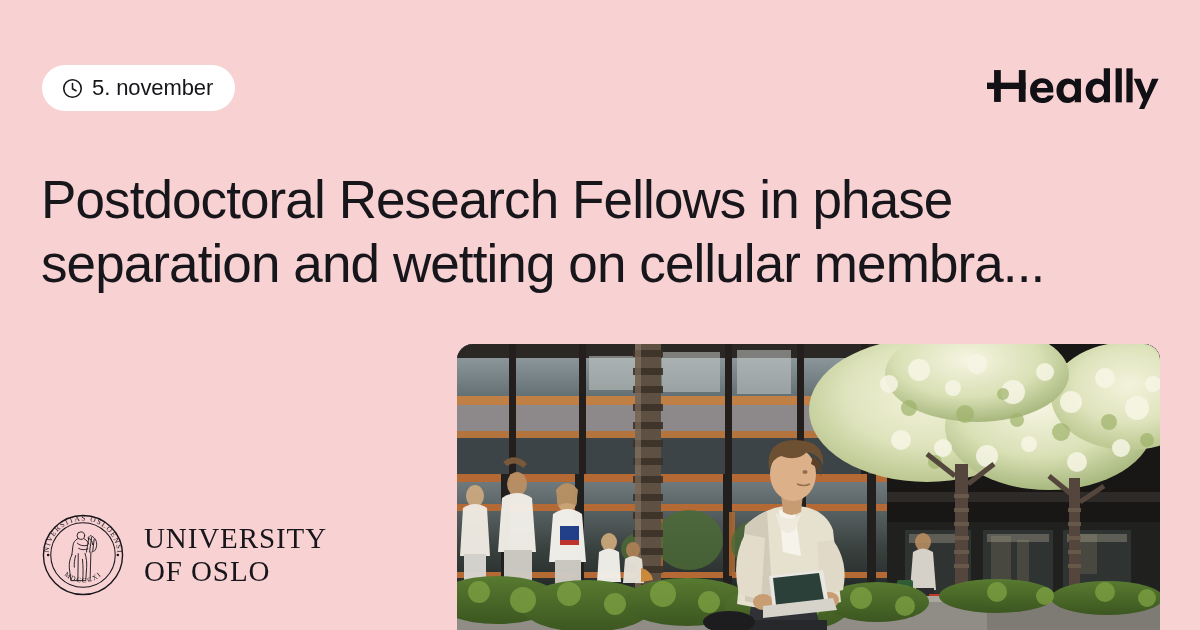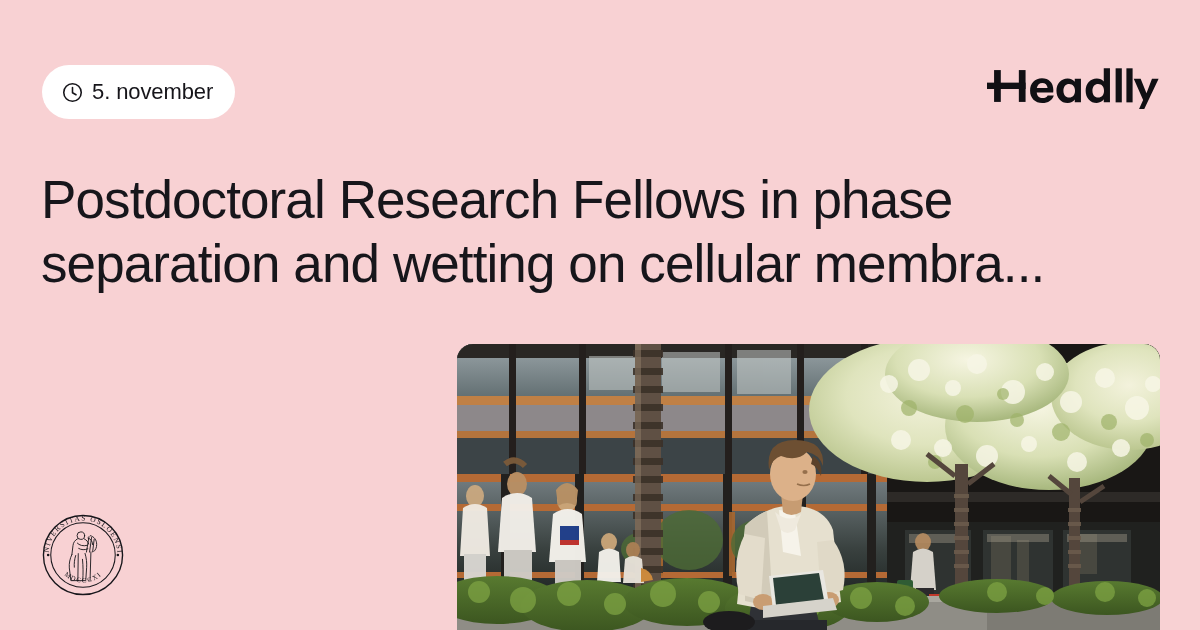--- a/index.html
+++ b/index.html
@@ -22,21 +22,21 @@
     inset: 0;
     background: #f8d1d3;
     overflow: hidden;
   }
 
   
   .date-badge {
     position: absolute;
     left: 42px;
     top: 65px;
-    height: 54px;
+    height: 46px;
     display: flex;
     align-items: center;
     gap: 9px;
     background: #ffffff;
     border-radius: 27px;
     padding: 0 22px 0 20px;
   }
   .clock-icon { display: block; width: 21px; height: 21px; flex: none; }
   .date-label {
     font-size: 22px;
@@ -176,20 +176,22 @@
         <path d="M37.1 49.4c-2.4 5-3.4 10.2-3 15.6l1.8 14.8h8.6"></path>
         <path d="M41.5 50.6c-1.4 4.4-2 9-1.6 13.6"></path>
 
         <path d="M44.5 48.4 44 79.8"></path>
         <path d="M52.4 48.2c1.6 5.4 2.2 11 1.8 16.6l-1 15h-9.2"></path>
         <path d="M49.4 55c.8 8 .9 16.2.3 24.8"></path>
 
         <path d="M59.2 46.4 58.2 80"></path>
       </g>
     </svg>
+    <div class="uio-name">UNIVERSITY
+OF OSLO</div>
   </div>
 
   <div class="photo">
     <svg viewBox="0 0 703 286" preserveAspectRatio="xMidYMid slice">
       <defs>
         <linearGradient id="glassG" x1="0" y1="0" x2="0" y2="1">
           <stop offset="0%" stop-color="#9aa4a8"></stop>
           <stop offset="45%" stop-color="#5d6a6d"></stop>
           <stop offset="100%" stop-color="#2d3436"></stop>
         </linearGradient>

